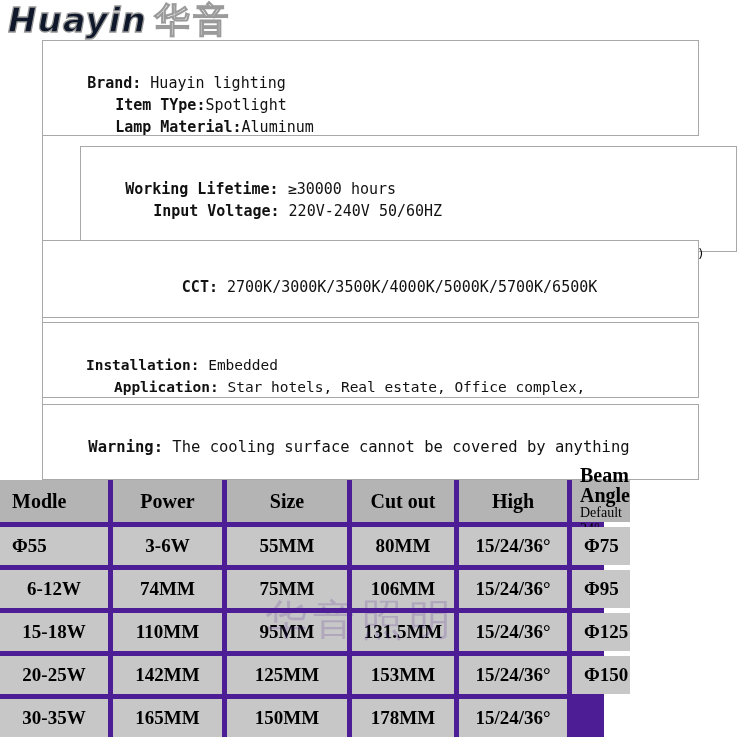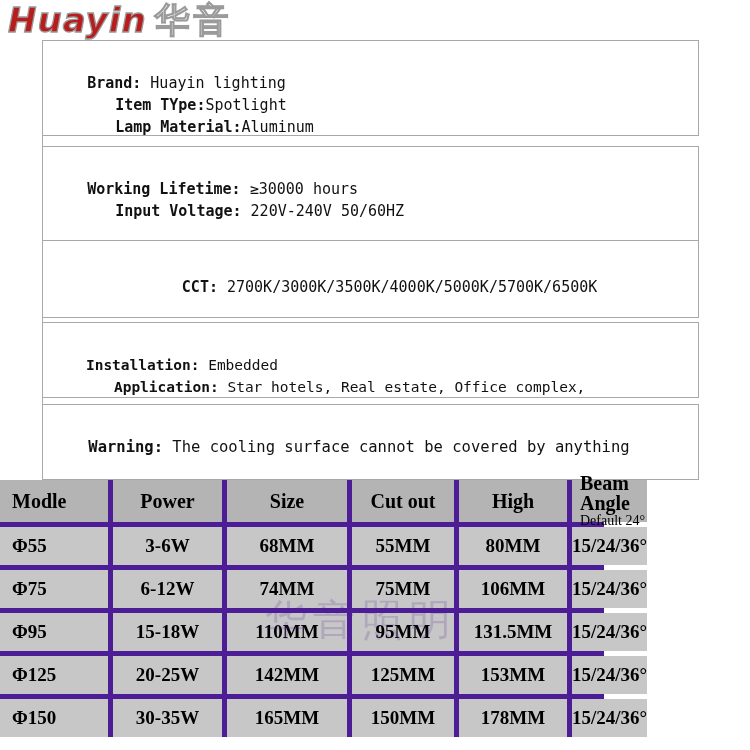--- a/index.html
+++ b/index.html
@@ -4,39 +4,39 @@
 <style>
   html,body{margin:0;padding:0;}
   body{
     width:750px;height:750px;background:#ffffff;position:relative;overflow:hidden;
     font-family:"DejaVu Sans Mono","Liberation Mono",monospace;color:#111;
   }
   
   .logo{position:absolute;top:0;left:8px;height:40px;display:flex;align-items:center;gap:8px;}
   .logo-en{
     font-family:"DejaVu Sans",sans-serif;font-style:italic;font-weight:bold;font-size:34px;
-    color:#b91c1c;-webkit-text-stroke:1.3px #9a9a9a;text-shadow:0 0 1px #aaa;letter-spacing:1px;
+    color:#0f172a;-webkit-text-stroke:1.3px #9a9a9a;text-shadow:0 0 1px #aaa;letter-spacing:1px;
   }
   .logo-cn{
     font-family:"DejaVu Sans",sans-serif;font-weight:bold;font-size:35px;
     color:#fff;-webkit-text-stroke:1px #9a9a9a;text-shadow:0 0 1px #aaa;letter-spacing:4px;
   }
   
   .left-rule{position:absolute;left:42px;top:40px;width:1px;height:440px;background:#a8a8a8;}
   .box{
     position:absolute;left:42px;width:657px;border:1px solid #a8a8a8;background:#fff;
     box-sizing:border-box;padding:9px 6px 6px 8px;font-size:15px;line-height:22px;
   }
   .box b{font-weight:bold;}
   .seg{white-space:pre;}
   .seg + .seg{margin-left:28px;}
   .line{white-space:pre;}
   #box1{top:40px;height:96px;}
   #box1 .line{margin-bottom:13px;}
-  #box2{top:146px;height:106px;}
+  #box2{top:146px;height:106px;margin-left:38px;}
   #box2 .note{font-size:13px;line-height:18px;padding-left:342px;margin:1px 0 2px 0;}
   #box3{top:240px;height:78px;text-align:center;}
   #box3 .cct{margin-top:4px;margin-bottom:12px;}
   #box3 .cri{font-size:13.5px;}
   #box4{top:322px;height:76px;font-size:14.5px;}
   #box4 .cont{padding-left:318px;}
   #box5{top:404px;height:76px;font-size:15.5px;}
   #box5 .line{margin-bottom:3px;}
   
   .spec-table{
@@ -124,21 +124,20 @@
   <div class="cell head">Size</div>
   <div class="cell head">Cut out</div>
   <div class="cell head">High</div>
   <div class="cell head beam">
     <span class="l1">Beam Angle</span>
     <span class="l2">Default 24°</span>
   </div>
 
   <div class="cell col-first">Φ55</div>
   <div class="cell">3-6W</div>
-  <div class="cell">68MM</div>
   <div class="cell">55MM</div>
   <div class="cell">80MM</div>
   <div class="cell">15/24/36°</div>
 
   <div class="cell col-first">Φ75</div>
   <div class="cell">6-12W</div>
   <div class="cell">74MM</div>
   <div class="cell">75MM</div>
   <div class="cell">106MM</div>
   <div class="cell">15/24/36°</div>

